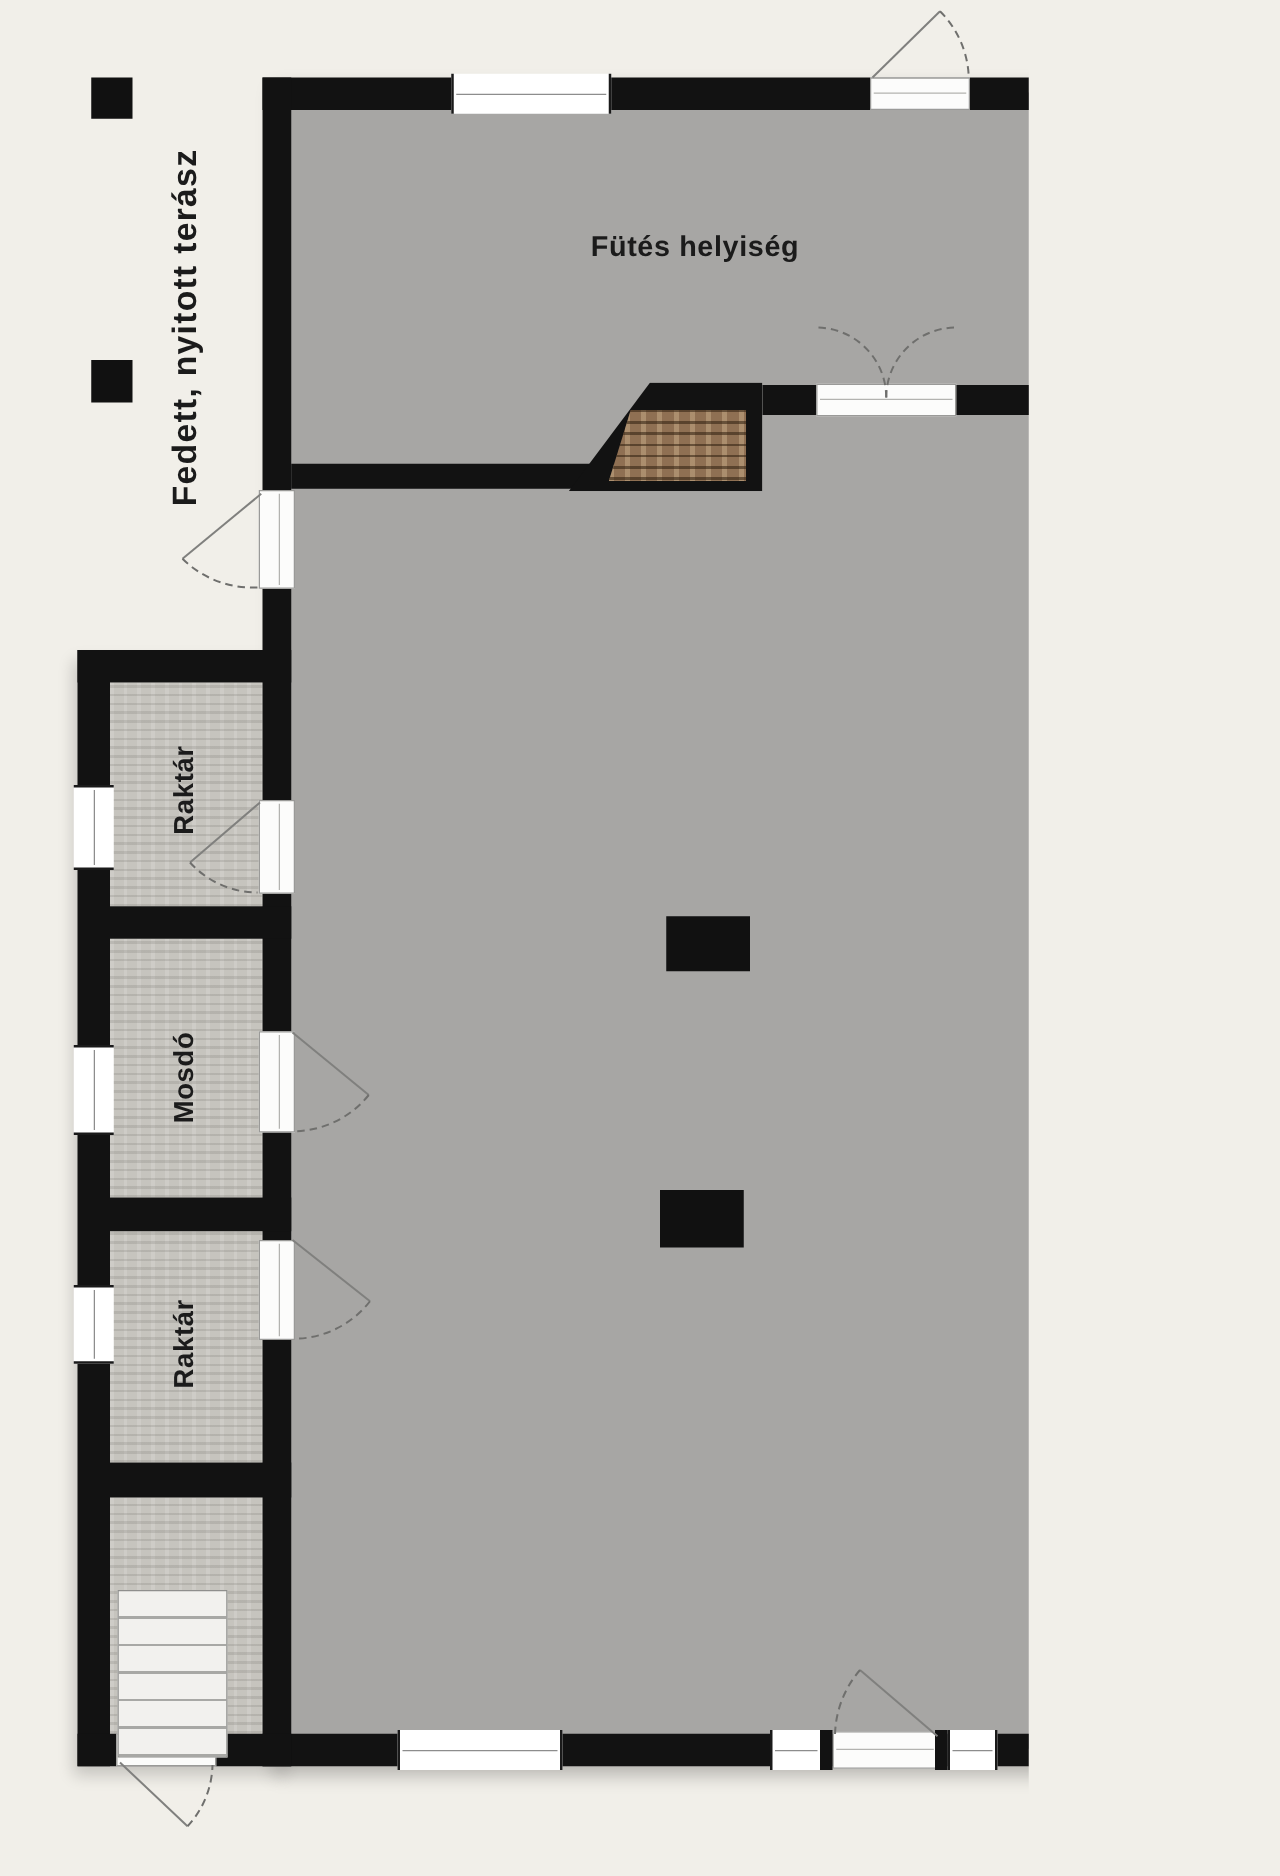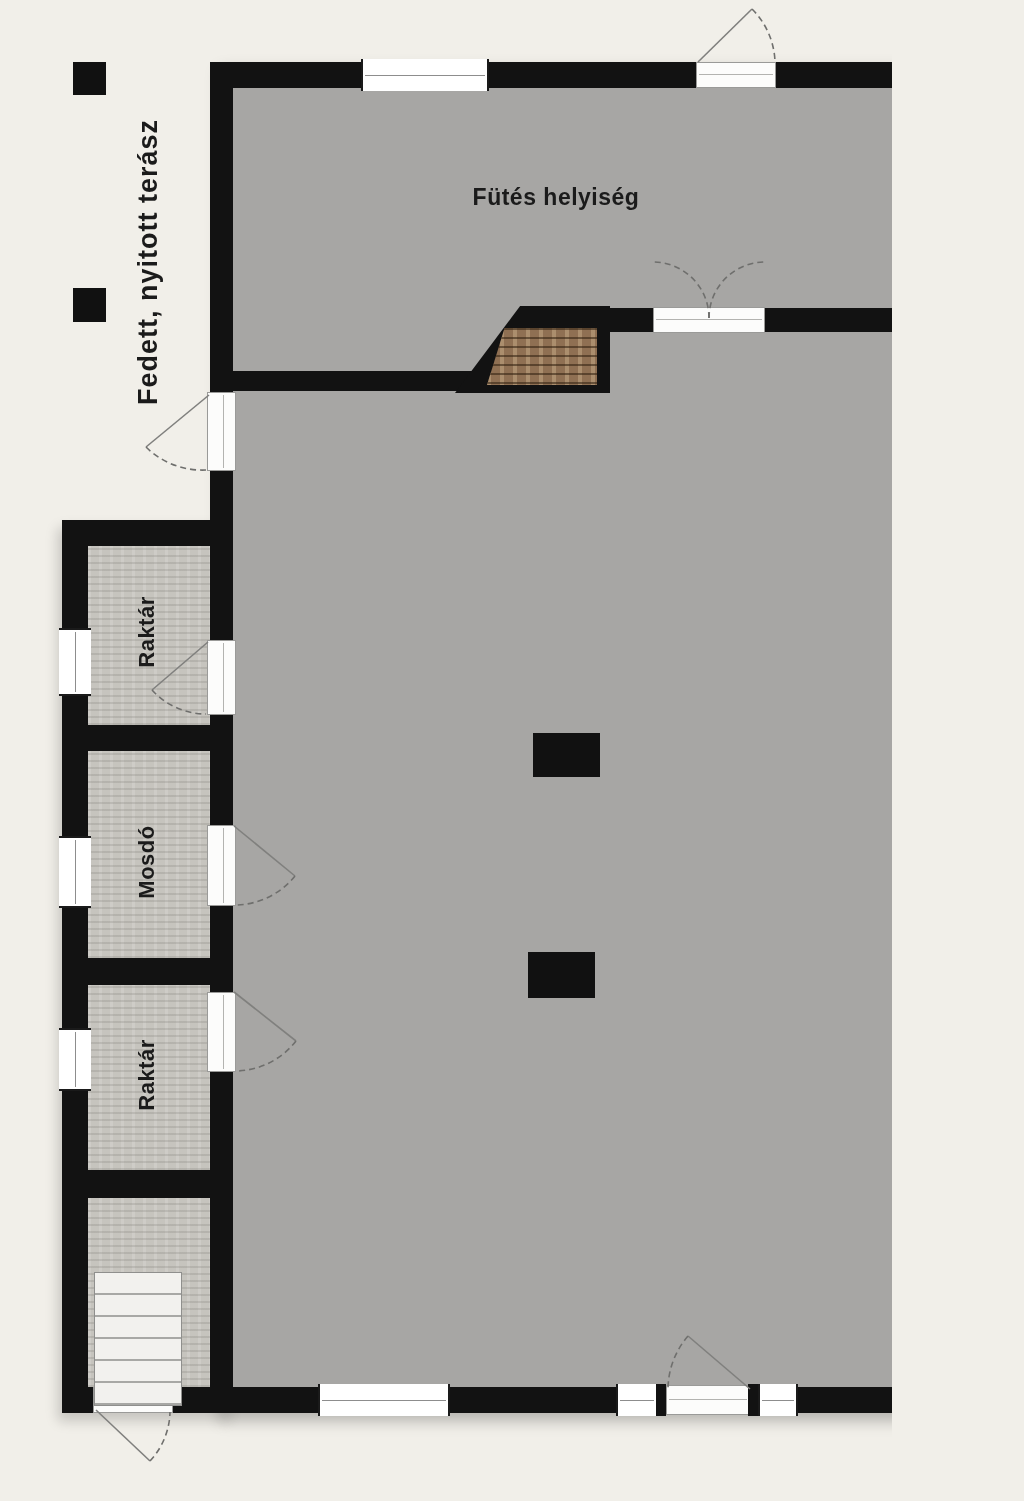--- a/index.html
+++ b/index.html
@@ -2,21 +2,21 @@
 <html><head>
 <meta charset="utf-8">
 <style>
   html,body{margin:0;padding:0;}
   body{
     font-family:"Liberation Sans", sans-serif;
     background:#f1efe9;
   }
   #page{
     position:relative;
-    width:892px;height:1501px;
+    width:823px;height:1501px;
     background:#f1efe9;
     overflow:hidden;
   }
   .wall{position:absolute;background:#121212;}
   .fill-main{position:absolute;background:#a7a6a4;}
   .fill-annex{
     position:absolute;
     background-color:#c6c4be;
     background-image:
       repeating-linear-gradient(0deg, rgba(110,108,102,0.20) 0 2px, rgba(0,0,0,0) 2px 7px),

